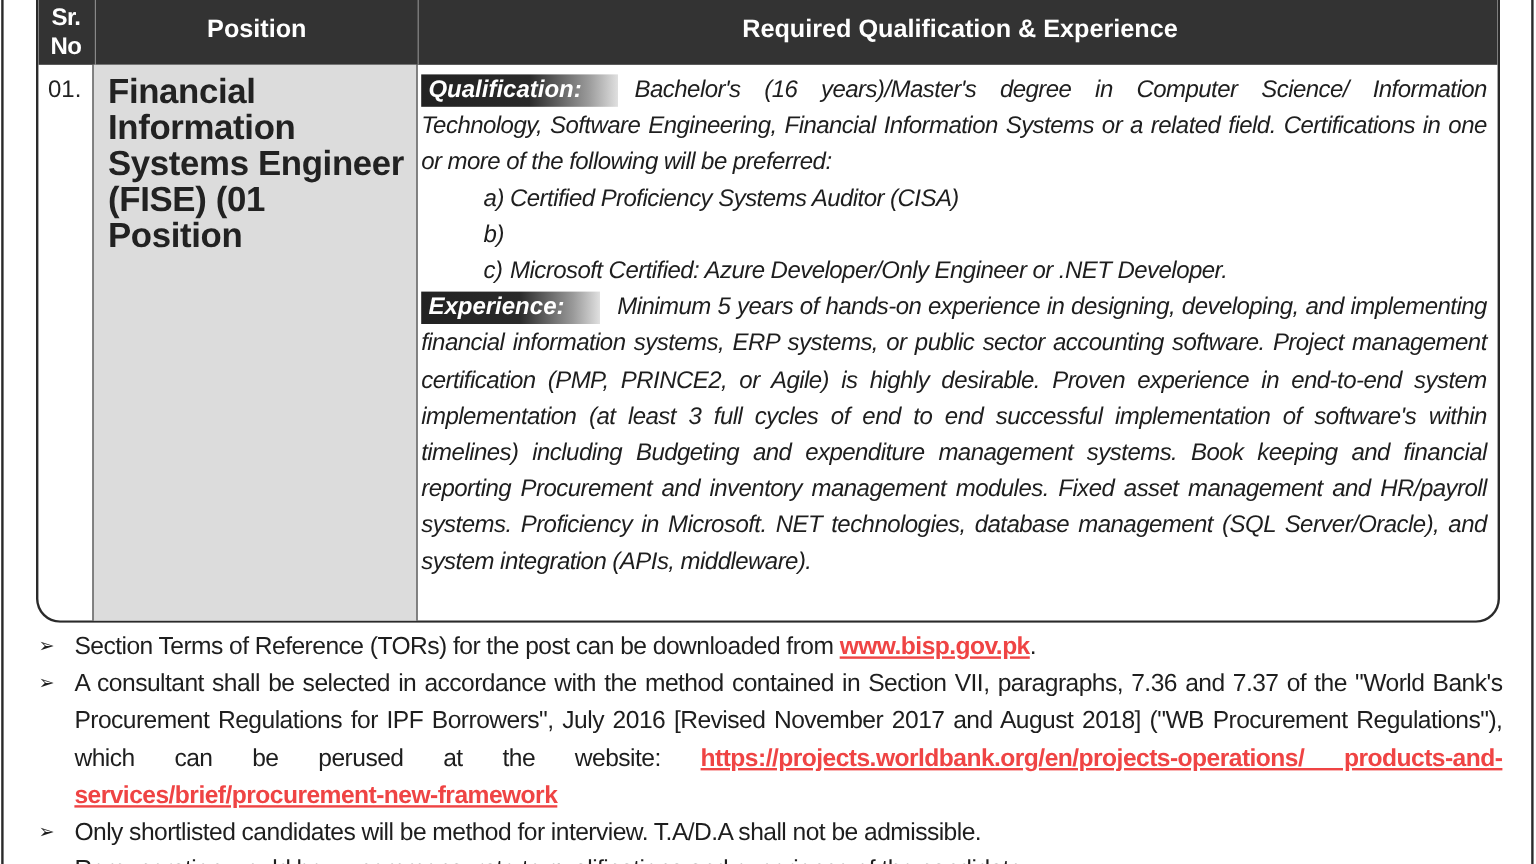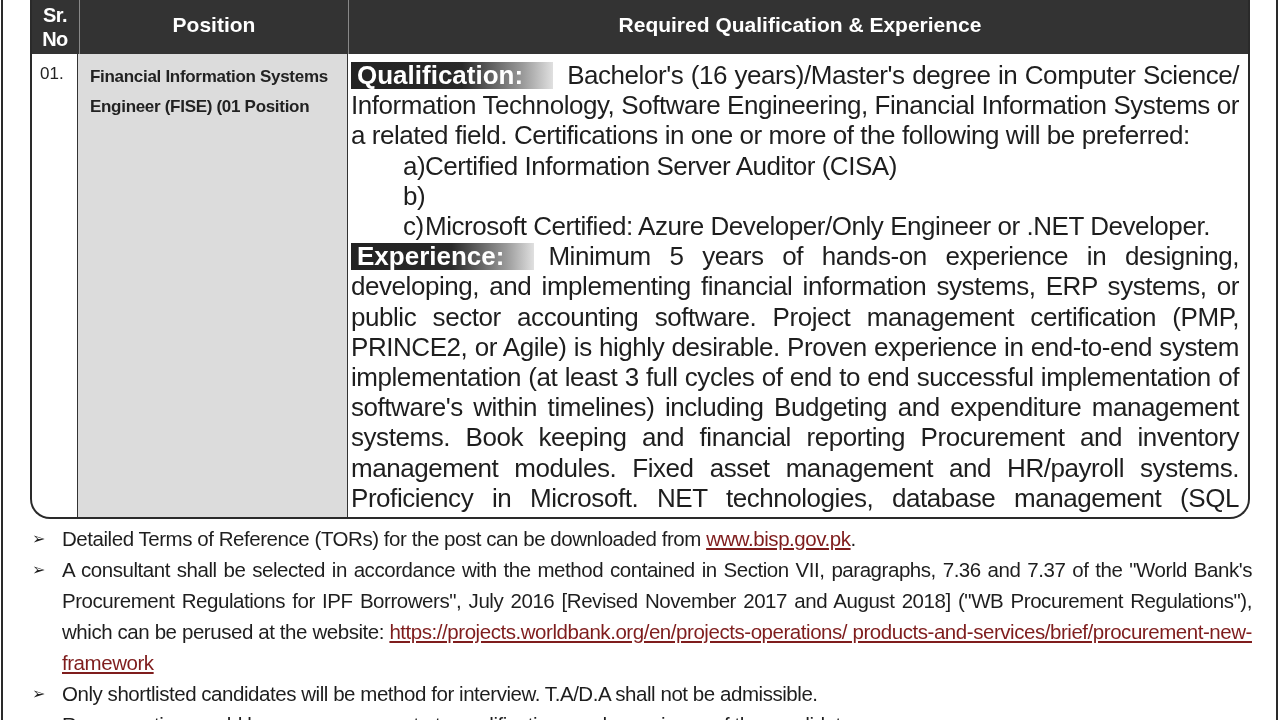--- a/index.html
+++ b/index.html
@@ -23,42 +23,42 @@
           display: flex; align-items: center; justify-content: center; text-align: center;
           font-family: "Liberation Sans", sans-serif; transform-origin: center; }
     .th-sr { left: 0; width: 46px; font-size: 20px; line-height: 24px; padding-top: 2px; letter-spacing: -0.5px; }
     .th-pos { left: 47px; width: 268px; font-size: 21px; border-left: 1px solid #888; }
     .th-req { left: 316px; width: 902px; font-size: 21px; border-left: 1px solid #888; }
 
     .col-sep1 { position: absolute; left: 45px; top: 58px; width: 1px; height: 470px; background: #333; }
     .col-pos-bg { position: absolute; left: 46px; top: 58px; width: 269px; height: 470px; background: #dcdcdc; }
     .col-sep2 { position: absolute; left: 315px; top: 58px; width: 1px; height: 470px; background: #333; }
 
-    .sr-cell { position: absolute; left: 8px; top: 68px; font-size: 17px; color: #222; }
-    .pos-cell { position: absolute; left: 58px; top: 66px; width: 250px; font-size: 17px; font-weight: bold;
+    .sr-cell { position: absolute; left: 8px; top: 68px; font-size: 20px; color: #222; }
+    .pos-cell { position: absolute; left: 58px; top: 66px; width: 250px; font-size: 29px; font-weight: bold;
                 line-height: 30px; color: #222; letter-spacing: -0.3px; }
 
-    .req-cell { position: absolute; left: 319px; top: 64px; width: 888px; font-size: 26px;
-                line-height: 30.2px; color: #1e1e1e; letter-spacing: -0.45px; }
+    .req-cell { position: absolute; left: 319px; top: 64px; width: 888px; font-size: 20px;
+                line-height: 30.2px; color: #1e1e1e; letter-spacing: -0.45px; font-style: italic; }
     .para { text-align: justify; margin: 0; }
     .label {
       display: inline-block; color: #fff; font-weight: bold; padding: 0 30px 0 6px; margin-right: 14px;
       background: linear-gradient(90deg, #222 0%, #2a2a2a 55%, #9a9a9a 85%, #e0e0e0 100%);
       line-height: 27px; letter-spacing: 0;
     }
     .list { list-style: none; margin: 0; padding: 0 0 0 52px; }
     .list li { display: flex; }
     .list .mk { width: 22px; flex: none; }
 
     .notes { position: absolute; left: 30px; top: 523px; width: 1222px; font-size: 20.5px; line-height: 31px;
              color: #1e1e1e; letter-spacing: -0.45px; }
     .note { display: flex; }
     .note .arrow { width: 30px; flex: none; font-size: 16px; padding-left: 2px; }
     .note .txt { flex: 1; text-align: justify; }
-    a.link { color: #7f1d1d; font-weight: normal; text-decoration: underline; }
+    a.link { color: #ef4444; font-weight: bold; text-decoration: underline; }
   </style>
 </head>
 <body>
 
 <div class="page-border-left"></div>
 <div class="page-border-right"></div>
 
 <div class="table">
   <div class="thead">
     <div class="th th-sr">
@@ -78,41 +78,41 @@
   <div class="sr-cell">01.</div>
   <div class="pos-cell">Financial Information Systems Engineer (FISE) (01 Position</div>
 
   <div class="req-cell">
     <p class="para">
       <span class="label">Qualification:</span><span>Bachelor's (16 years)/Master's degree in Computer Science/ Information Technology, Software Engineering, Financial Information Systems or a related field. Certifications in one or more of the following will be preferred:</span>
     </p>
     <ul class="list">
       <li>
         <span class="mk">a)</span>
-        <span>Certified Information Server Auditor (CISA)</span>
+        <span>Certified Proficiency Systems Auditor (CISA)</span>
       </li>
       <li>
         <span class="mk">b)</span>
       </li>
       <li>
         <span class="mk">c)</span>
         <span>Microsoft Certified: Azure Developer/Only Engineer or .NET Developer.</span>
       </li>
     </ul>
     <p class="para">
       <span class="label">Experience:</span><span>Minimum 5 years of hands-on experience in designing, developing, and implementing financial information systems, ERP systems, or public sector accounting software. Project management certification (PMP, PRINCE2, or Agile) is highly desirable. Proven experience in end-to-end system implementation (at least 3 full cycles of end to end successful implementation of software's within timelines) including Budgeting and expenditure management systems. Book keeping and financial reporting Procurement and inventory management modules. Fixed asset management and HR/payroll systems. Proficiency in Microsoft. NET technologies, database management (SQL Server/Oracle), and system integration (APIs, middleware).</span>
     </p>
   </div>
 </div>
 
 <div class="notes">
   <div class="note">
     <span class="arrow">➢</span>
     <span class="txt">
-      <span>Detailed Terms of Reference (TORs) for the post can be downloaded from </span><a class="link">www.bisp.gov.pk</a><span>.</span>
+      <span>Section Terms of Reference (TORs) for the post can be downloaded from </span><a class="link">www.bisp.gov.pk</a><span>.</span>
     </span>
   </div>
   <div class="note">
     <span class="arrow">➢</span>
     <span class="txt">
       <span>A consultant shall be selected in accordance with the method contained in Section VII, paragraphs, 7.36 and 7.37 of the "World Bank's Procurement Regulations for IPF Borrowers", July 2016 [Revised November 2017 and August 2018] ("WB Procurement Regulations"), which can be perused at the website: </span><a class="link">https://projects.worldbank.org/en/projects-operations/ products-and-services/brief/procurement-new-framework</a>
     </span>
   </div>
   <div class="note">
     <span class="arrow">➢</span>

